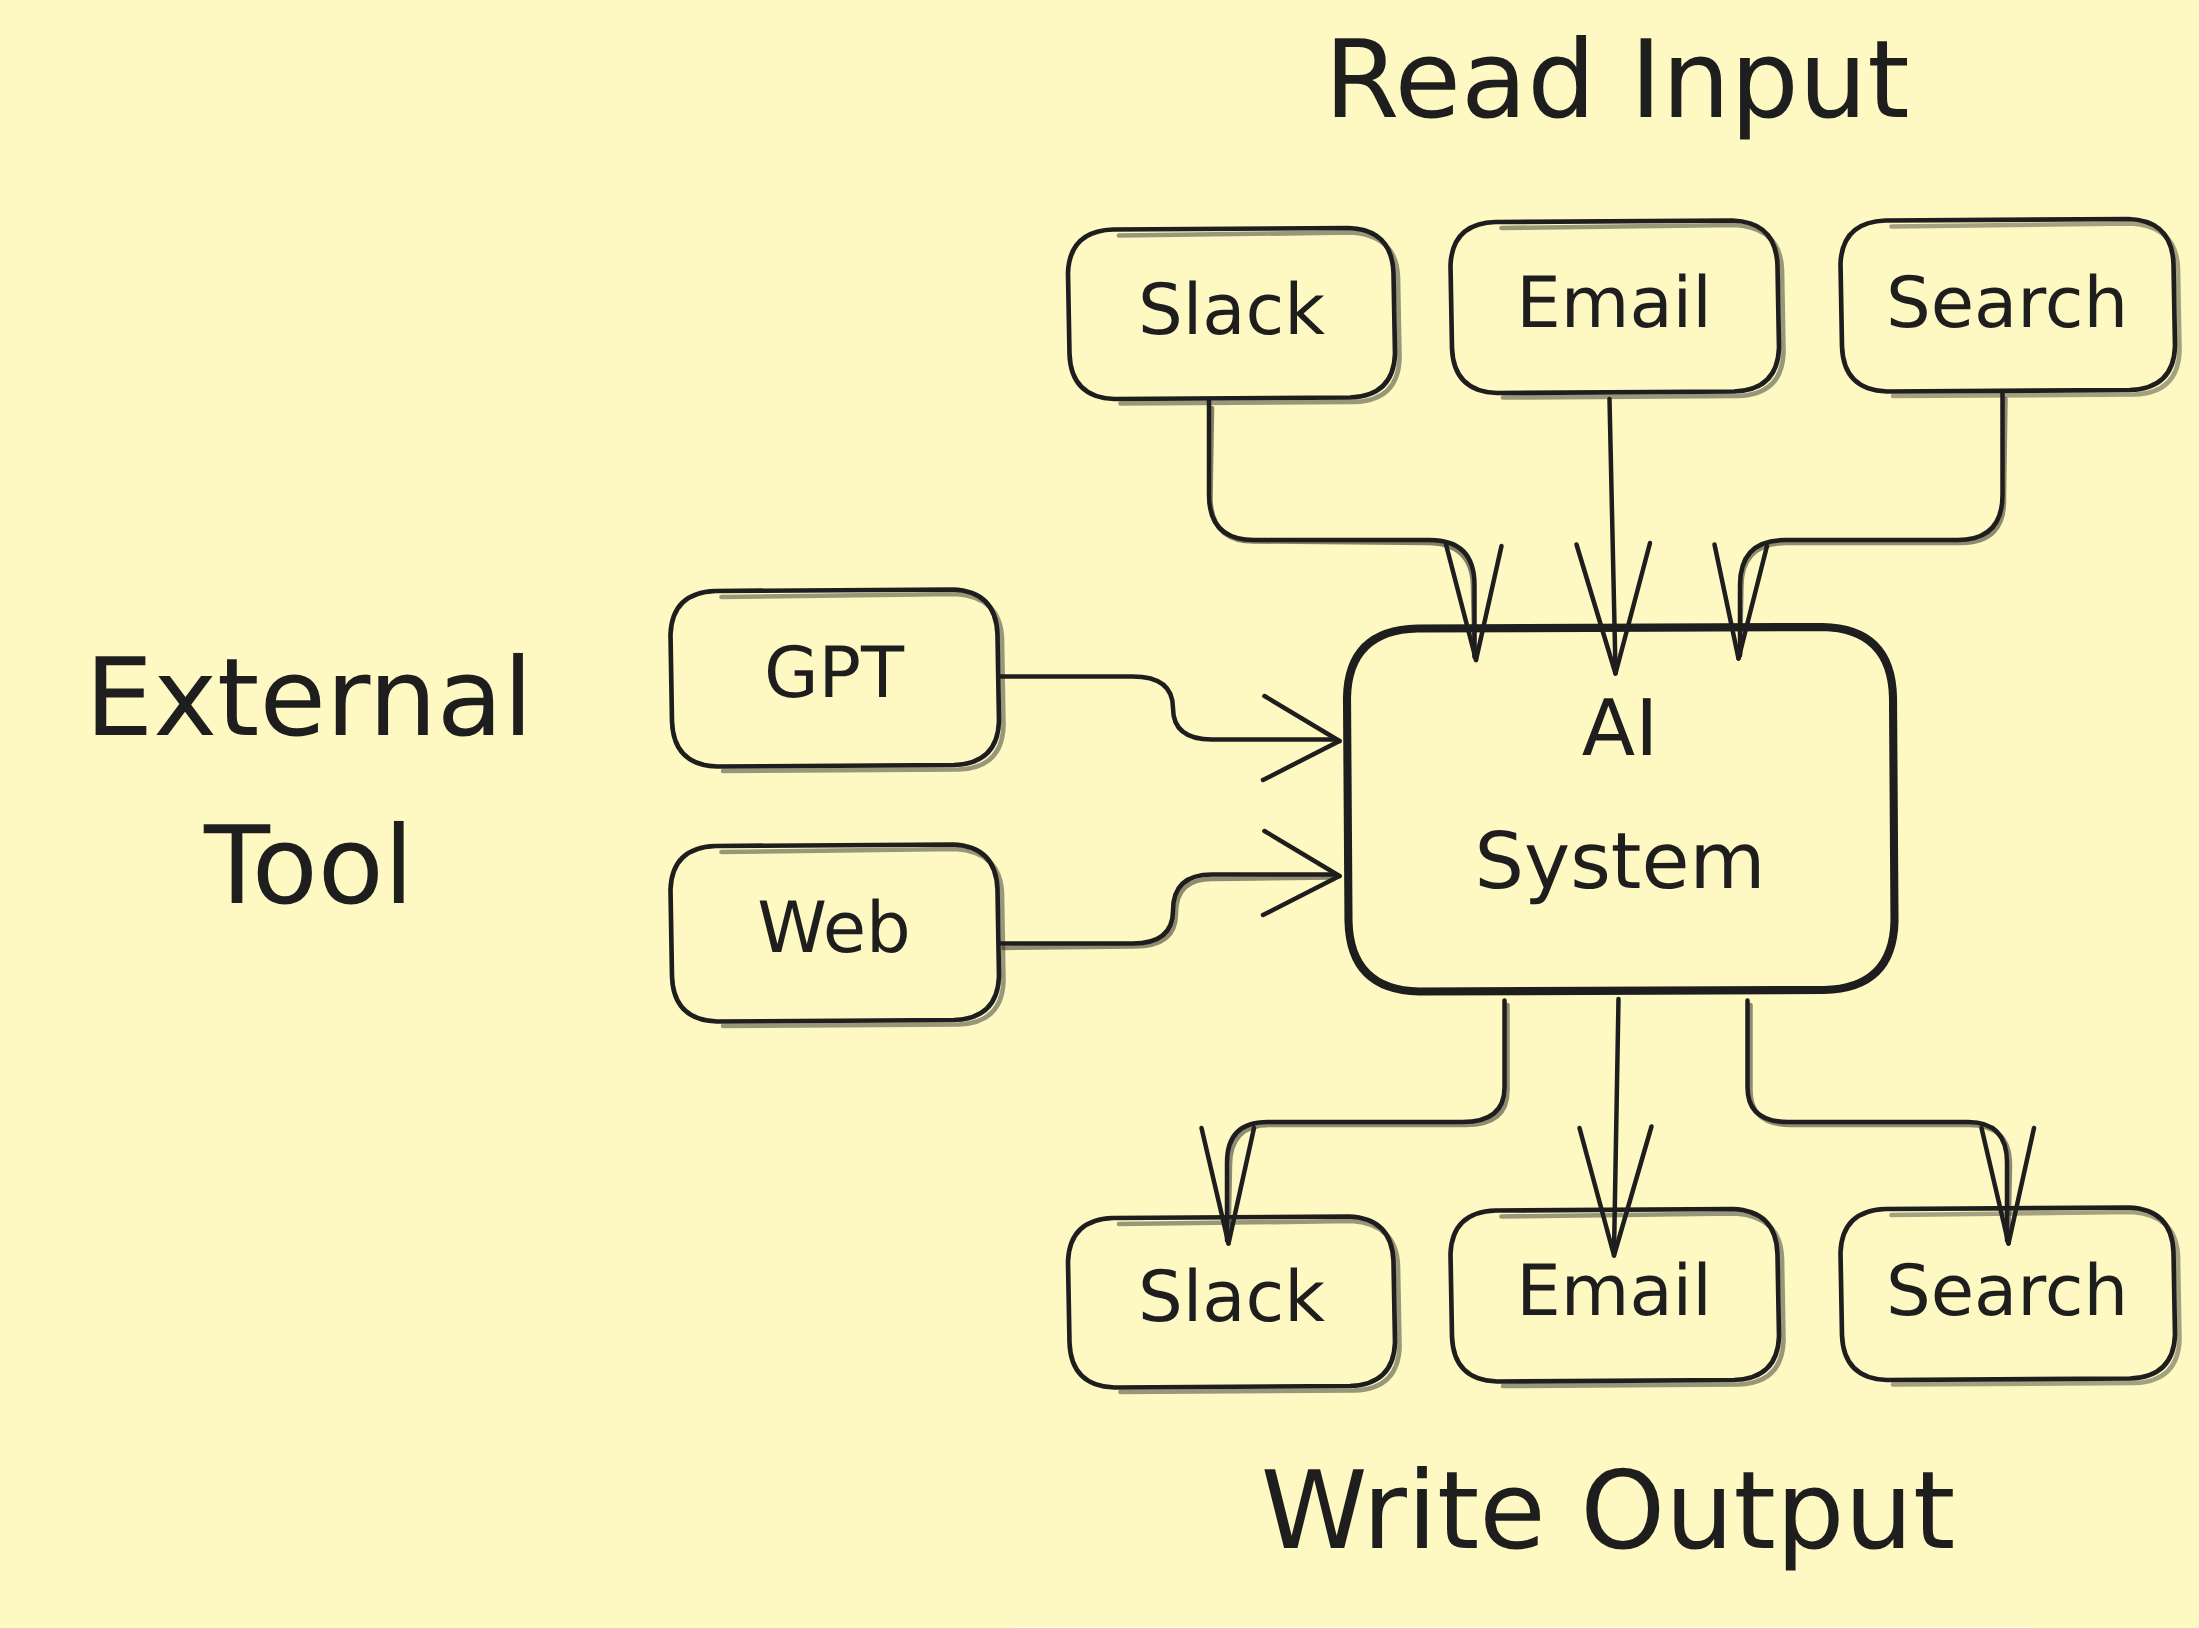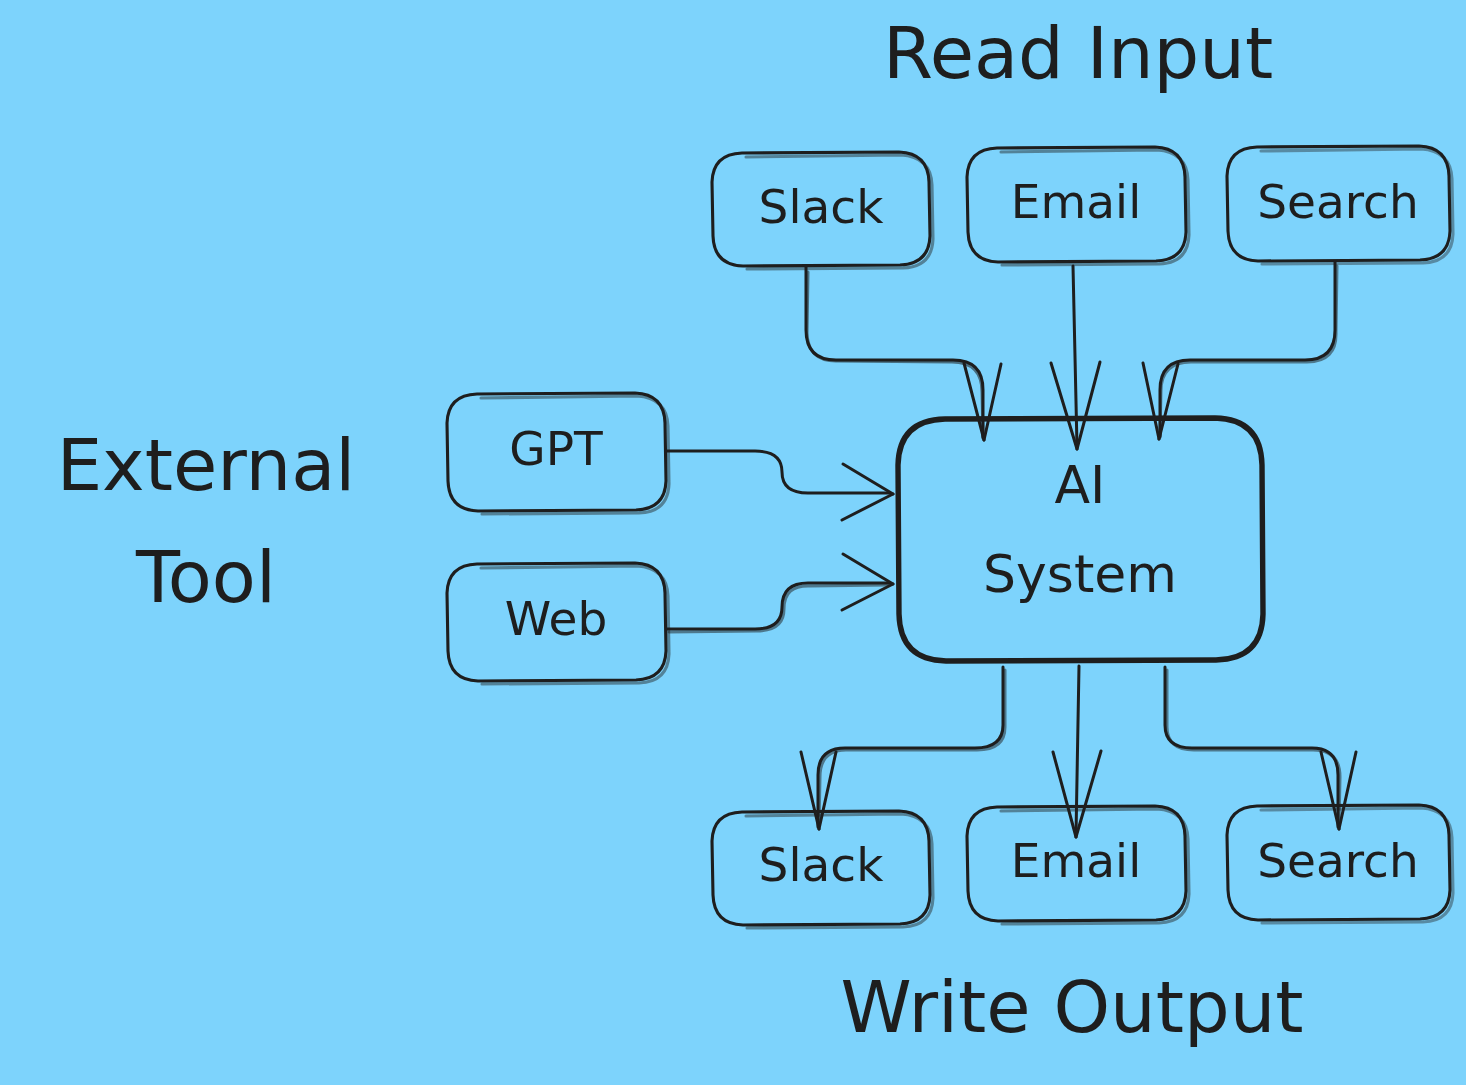--- a/index.html
+++ b/index.html
@@ -10,21 +10,21 @@
   body {
     width: 1466px;
     height: 1085px;
     overflow: hidden;
     font-family: "DejaVu Sans", sans-serif;
   }
   #diagram-root {
     position: relative;
     width: 1466px;
     height: 1085px;
-    background: #7dd3fc;
+    background: #fef9c3;
   }
   svg.canvas {
     position: absolute;
     top: 0;
     left: 0;
     width: 1466px;
     height: 1085px;
   }
   .node-label {
     font-family: "DejaVu Sans", sans-serif;

